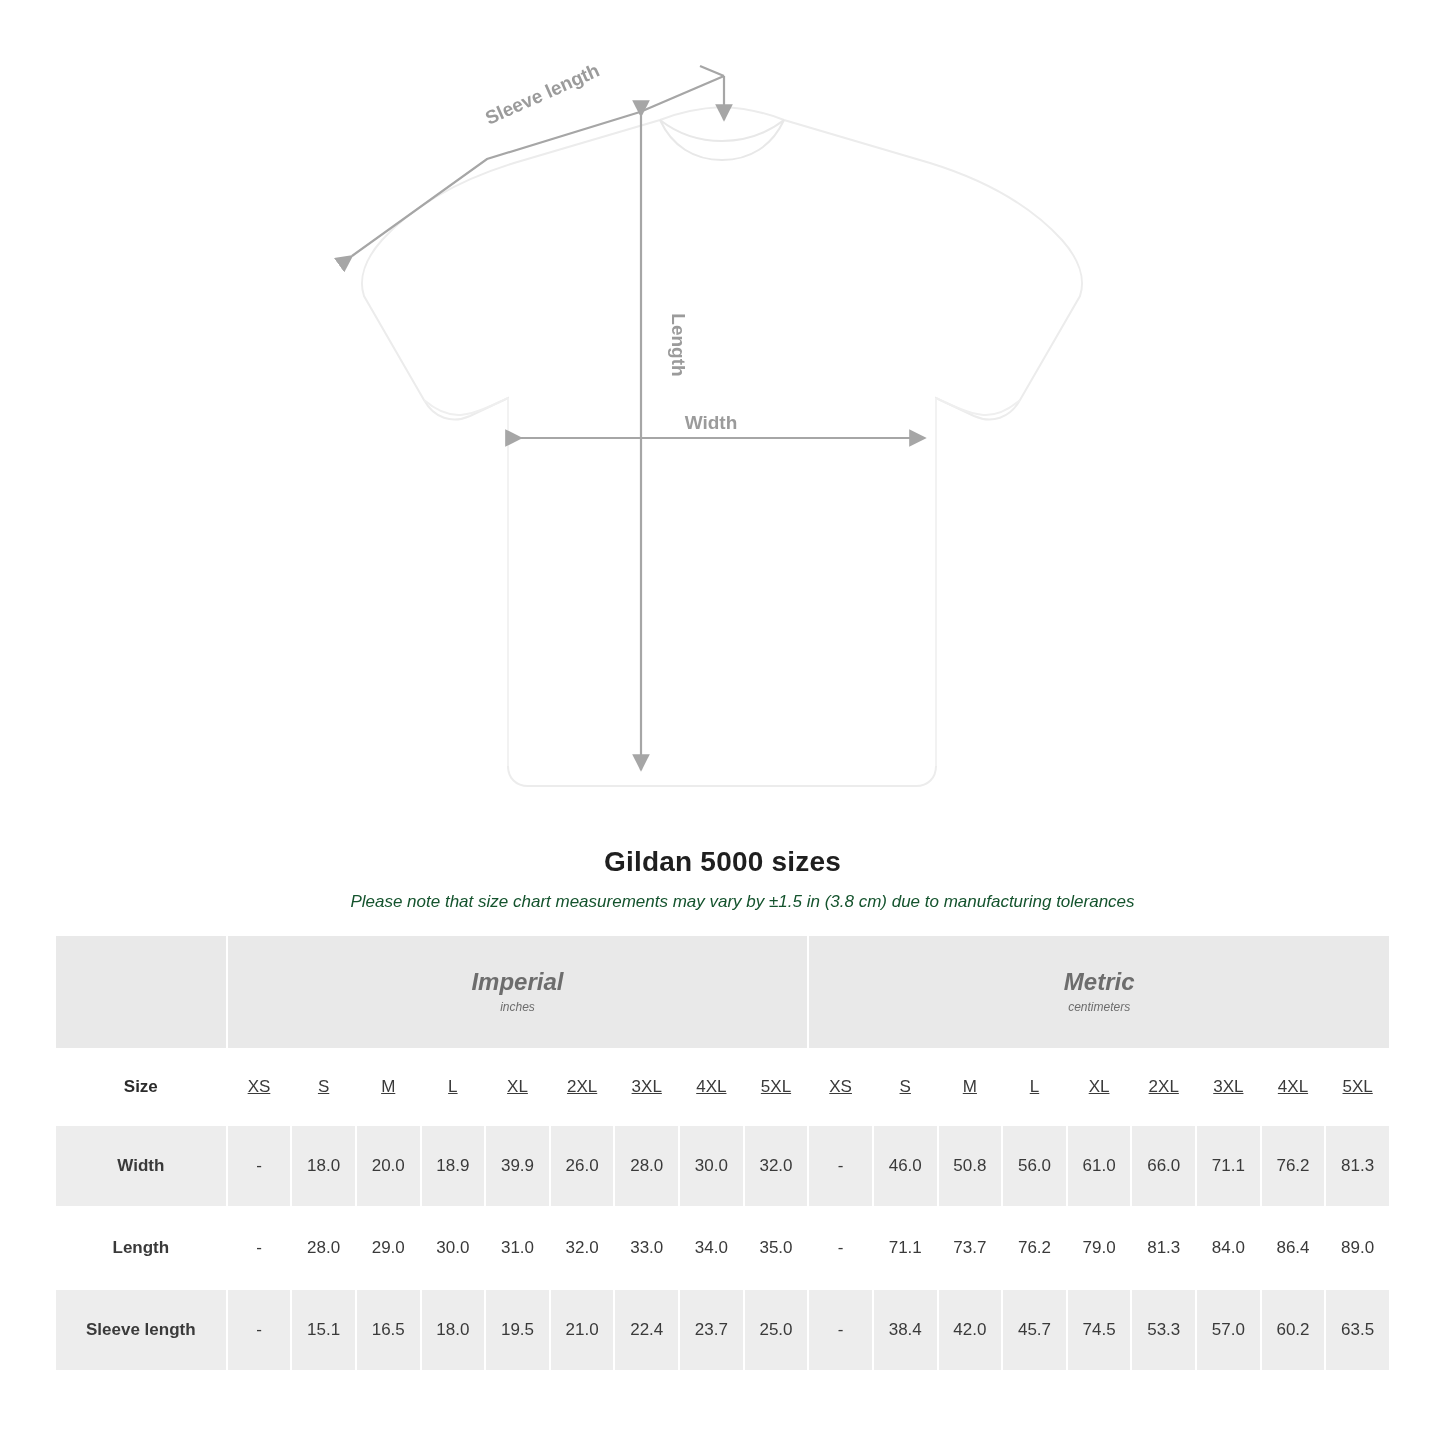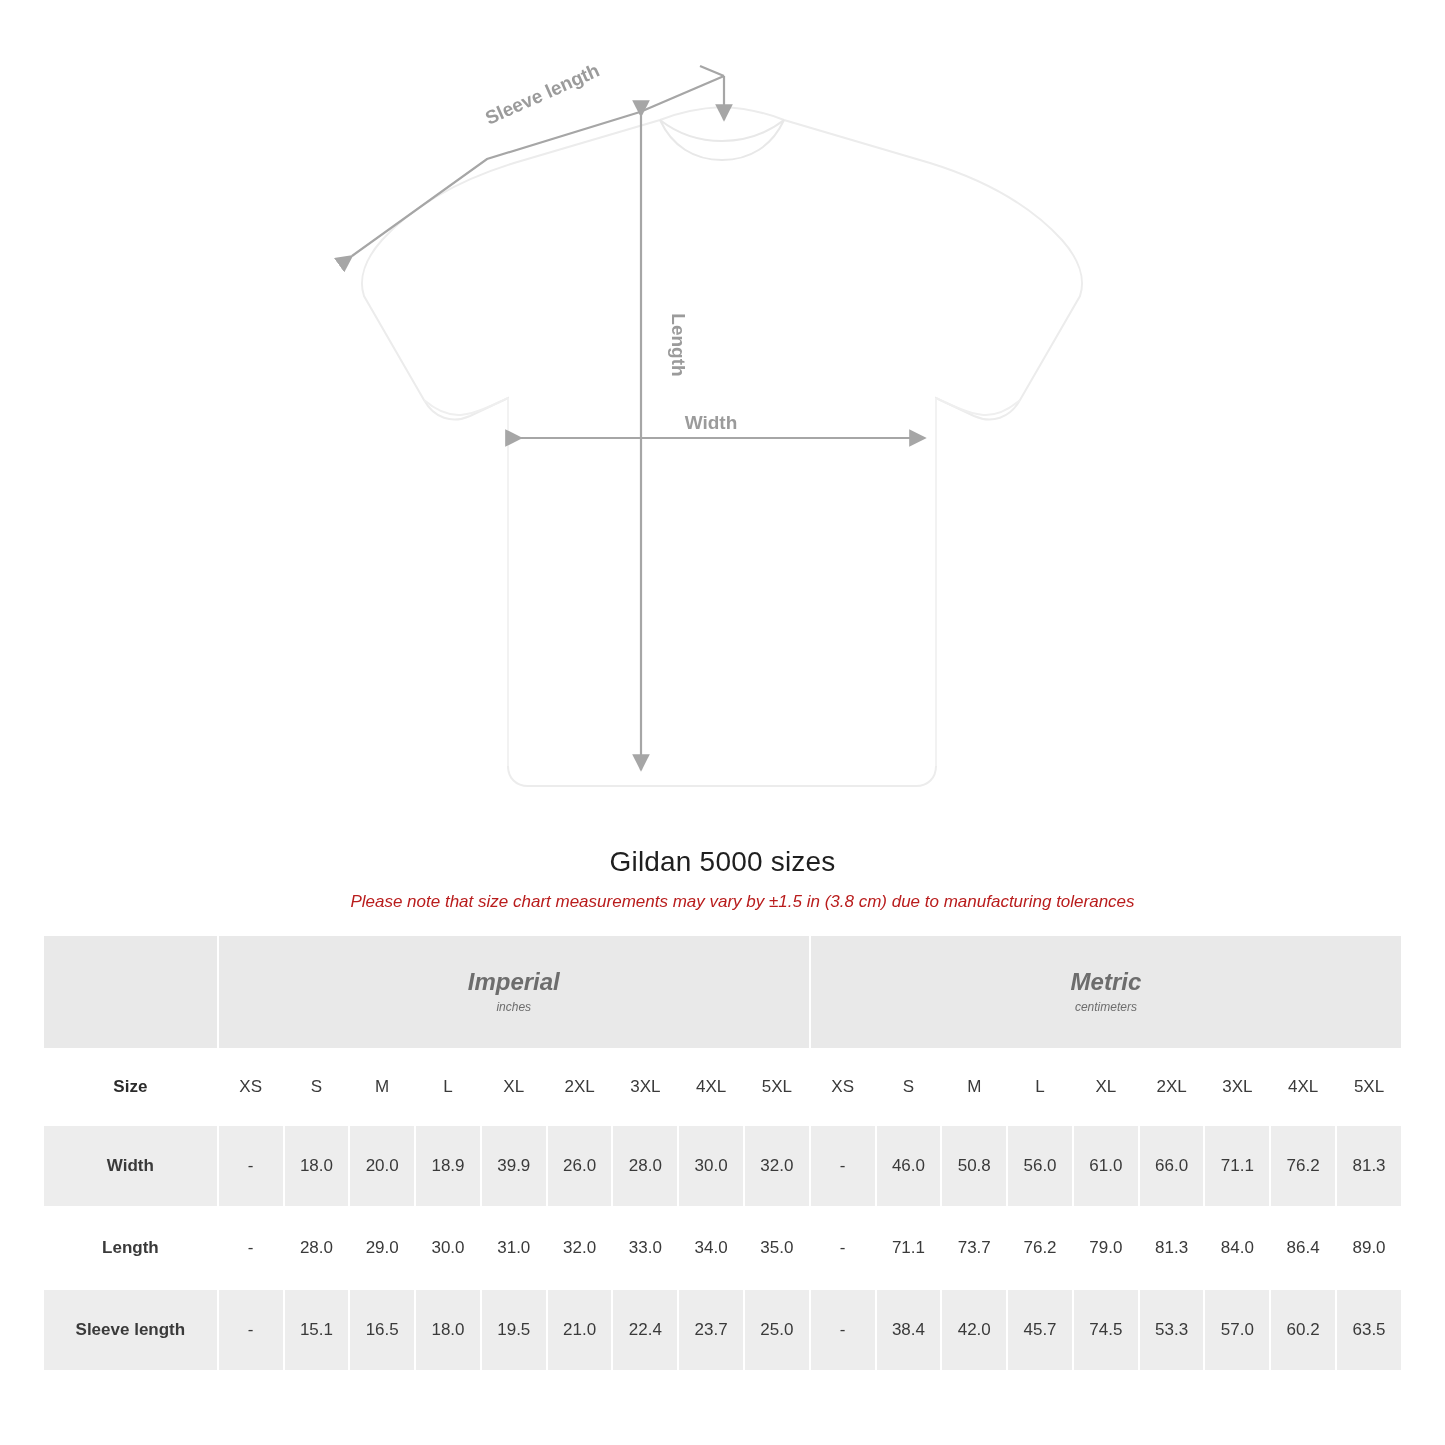--- a/index.html
+++ b/index.html
@@ -30,37 +30,37 @@
     display: block;
   }
 
   
   .title-block {
     text-align: center;
     padding-top: 16px;
   }
   .chart-title {
     font-size: 28px;
-    font-weight: normal;
+    font-weight: bold;
     color: #1f1f1f;
     margin: 0 0 14px 0;
     letter-spacing: 0.2px;
   }
   .chart-note {
     font-size: 17px;
     font-style: italic;
-    color: #b91c1c;
+    color: #14532d;
     margin: 8px;
     padding-left: 40px;
   }
 
   
   .table-wrap {
     margin-top: 22px;
-    padding: 0 42px;
+    padding: 0 54px;
   }
   table.size-chart {
     width: 100%;
     border-collapse: collapse;
     table-layout: fixed;
   }
   table.size-chart td,
   table.size-chart th {
     text-align: center;
     vertical-align: middle;
@@ -90,20 +90,21 @@
     height: 72px;
     font-size: 17px;
     color: #3a3a3a;
   }
   .hdr-row td.rowlabel {
     font-weight: bold;
     color: #2b2b2b;
   }
   .hdr-row td.sizecell {
     font-weight: normal;
+    text-decoration: underline;
   }
   .row-alt td {
     background: #ededed;
     height: 78px;
   }
   .row-plain td {
     background: #ffffff;
     height: 78px;
   }
   td.rowlabel {

